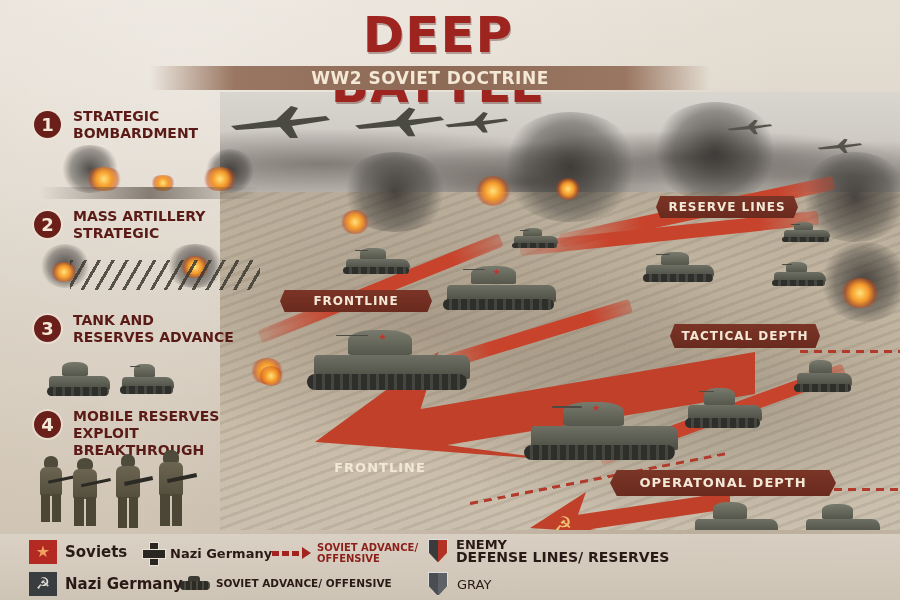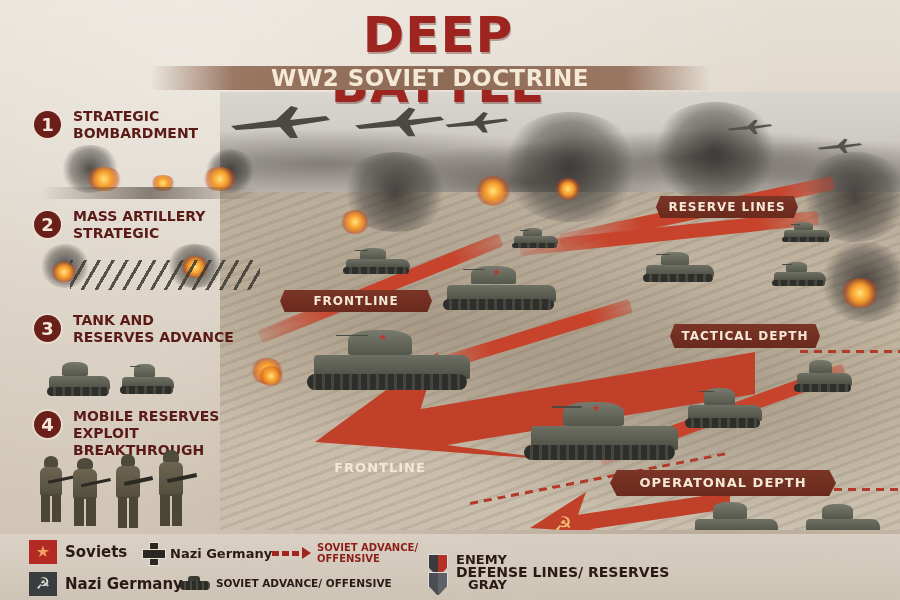--- a/index.html
+++ b/index.html
@@ -111,21 +111,21 @@
     letter-spacing: 1px; text-align: center;
     text-shadow: 1px 2px 0 rgba(80,20,15,0.35);
   }
   .subtitle-bar {
     position: absolute; left: 150px; top: 66px; width: 560px; height: 24px;
     background: linear-gradient(90deg, rgba(155,120,95,0), #9a7762 15%, #8d6a55 50%, #9a7762 85%, rgba(155,120,95,0));
     text-align: center;
   }
   .subtitle {
     font-family: "DejaVu Sans", sans-serif; font-weight: bold;
-    color: #f4e8d6; font-size: 23px; line-height: 24px; letter-spacing: 0.5px;
+    color: #f4e8d6; font-size: 17px; line-height: 24px; letter-spacing: 0.5px;
   }
 
   
   .step { position: absolute; left: 34px; display: flex; align-items: flex-start; }
   .step-num {
     width: 27px; height: 27px; border-radius: 50%;
     background: #6b1f1a; color: #f4e8d6;
     font-weight: bold; font-size: 18px; line-height: 27px; text-align: center;
     flex: 0 0 auto; margin-right: 12px; margin-top: 3px;
     box-shadow: 0 0 0 2px rgba(240,230,215,0.6);
@@ -446,35 +446,35 @@
         <i></i>
         <i></i>
         <i></i>
         <b></b>
       </div>
     <div class="legend-label-sm">
       <div>SOVIET ADVANCE/</div>
       <div>OFFENSIVE</div>
     </div>
   </div>
-  <div class="legend-item" style="left:428px;top:19px;">
+  <div class="legend-item" style="left:428px;top:4px;">
     <div class="shield shield-enemy"></div>
     <div style="margin-left:8px;">
       <div style="font-weight:bold;font-size:13px;color:#2a1a16;line-height:14px;">ENEMY</div>
       <div style="font-weight:bold;font-size:14px;color:#2a1a16;line-height:11px;">DEFENSE LINES/ RESERVES</div>
     </div>
   </div>
 
   <div class="legend-item" style="left:29px;top:38px;">
     <div class="flag flag-gray">
         <span>☭</span>
       </div>
     <span class="legend-label-lg">Nazi Germany</span>
   </div>
   <div class="legend-item" style="left:180px;top:42px;justify-content:flex-end;">
     <div class="mini-tank"></div>
     <span class="legend-label-sm dark" style="font-size:10.5px;">SOVIET ADVANCE/ OFFENSIVE</span>
   </div>
   <div class="legend-item" style="left:428px;top:38px;">
     <div class="shield shield-gray"></div>
-    <span style="margin-left:20px;font-weight:bold;font-size:13px;color:#2a1a16;">GRAY</span>
+    <span style="margin-left:9px;font-weight:normal;font-size:13px;color:#2a1a16;">GRAY</span>
   </div>
 </div>
 
 </body></html>

